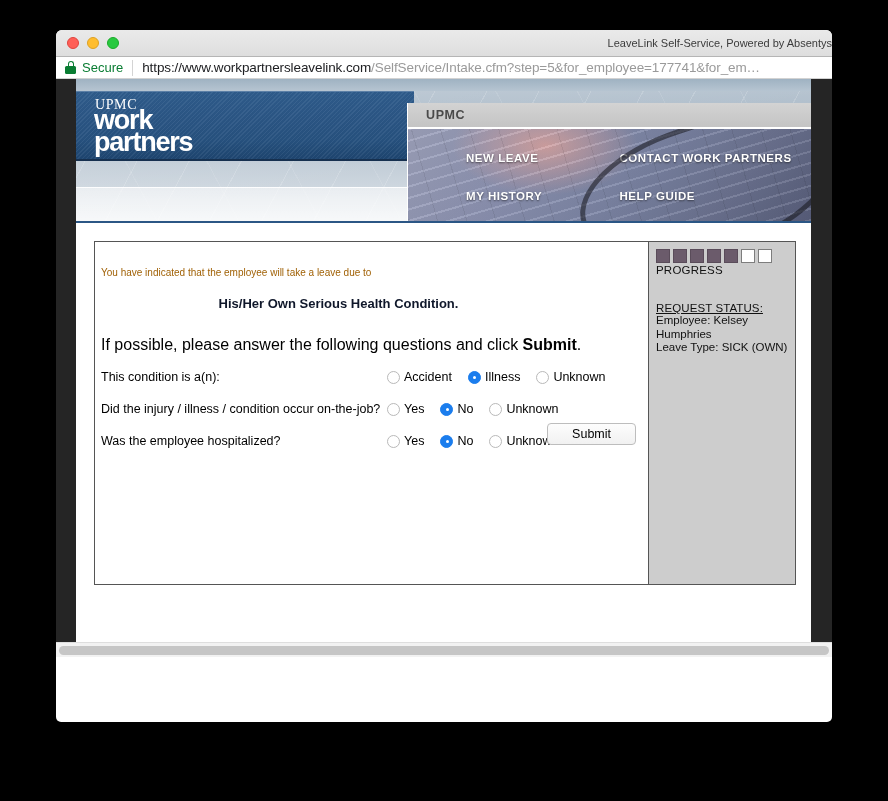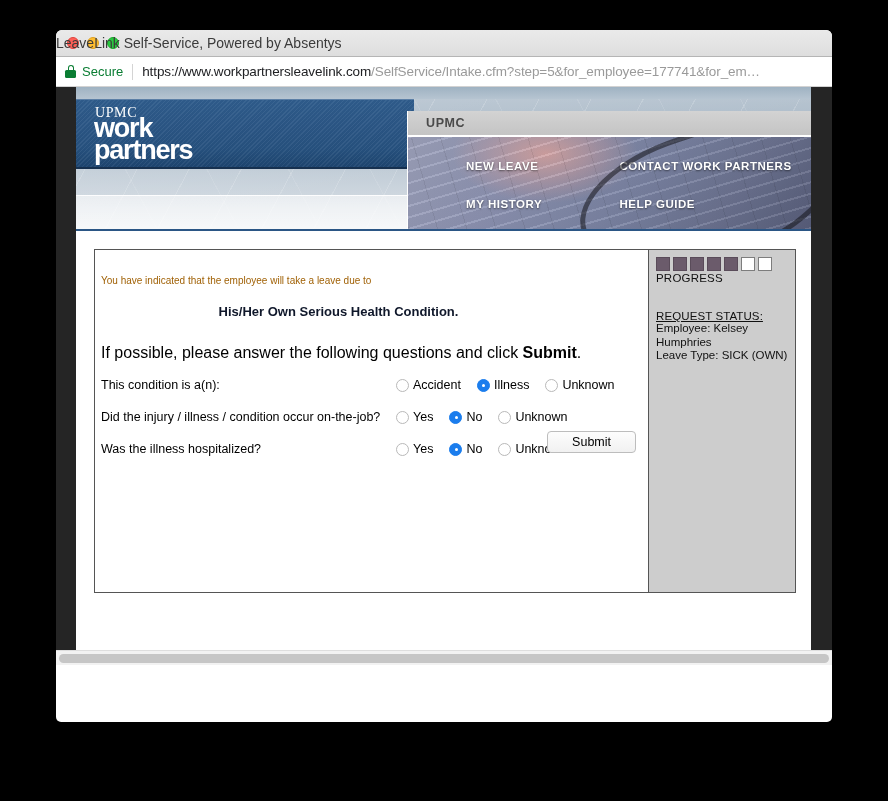--- a/index.html
+++ b/index.html
@@ -42,30 +42,30 @@
   }
   .light {
     width: 12px; height: 12px; border-radius: 50%;
     display: block;
   }
   .light.red    { background: #ff5f57; border: 0.5px solid #e0443e; }
   .light.yellow { background: #ffbd2e; border: 0.5px solid #dea123; }
   .light.green  { background: #28c940; border: 0.5px solid #1aab29; }
   .window-title {
     position: absolute;
-    left: 0; right: 0;
-    text-align: left;
-    font-size: 14px;
+    left: 12px; right: 0;
+    text-align: right;
+    font-size: 11px;
     color: #3b3b3b;
     pointer-events: none;
   }
 
   
   .urlbar {
-    height: 30px;
+    height: 22px;
     background: #ffffff;
     border-bottom: 1px solid #d2d2d2;
     display: flex;
     align-items: center;
     font-size: 13px;
     padding-left: 9px;
     overflow: hidden;
     white-space: nowrap;
   }
   .lock-icon {
@@ -318,21 +318,21 @@
     padding-left: 2px;
     height: 18px;
   }
   .q-label {
     font-size: 12.5px;
     color: #000000;
     flex: 0 0 auto;
   }
   .q-options {
     position: absolute;
-    left: 301px;
+    left: 292px;
     display: flex;
     align-items: center;
   }
   .opt {
     display: flex;
     align-items: center;
     cursor: pointer;
     margin-right: 4px;
   }
   .radio {
@@ -542,21 +542,21 @@
                   <span class="opt-label">No</span>
                 </span>
                 <span class="opt">
                   <span class="radio"></span>
                   <span class="opt-label">Unknown</span>
                 </span>
               </span>
             </div>
 
             <div class="q-row">
-              <span class="q-label">Was the illness hospitalized?</span>
+              <span class="q-label">Was the employee hospitalized?</span>
               <span class="q-options">
                 <span class="opt">
                   <span class="radio"></span>
                   <span class="opt-label">Yes</span>
                 </span>
                 <span class="opt">
                   <span class="radio checked"></span>
                   <span class="opt-label">No</span>
                 </span>
                 <span class="opt">

